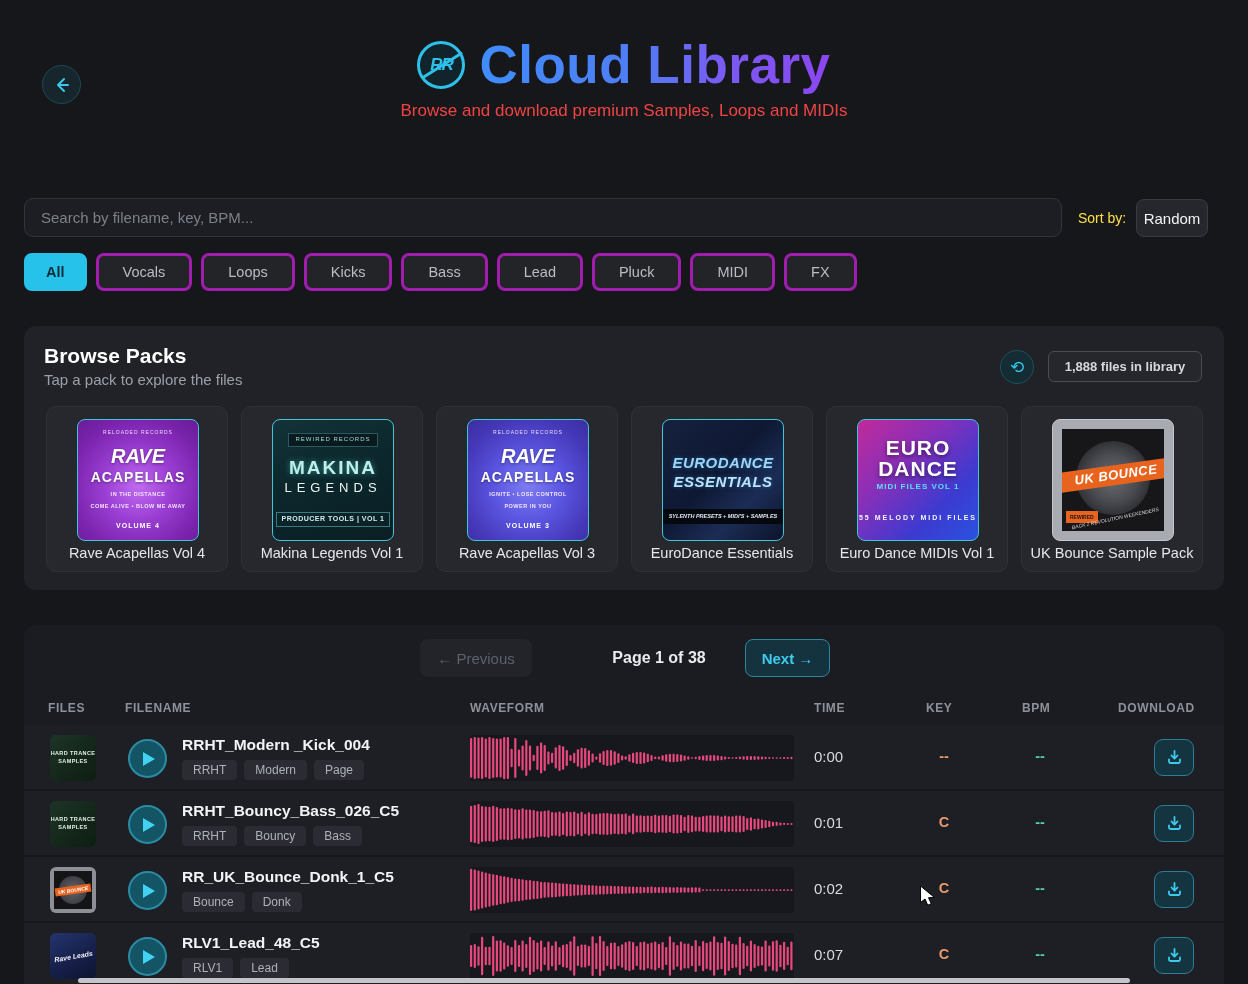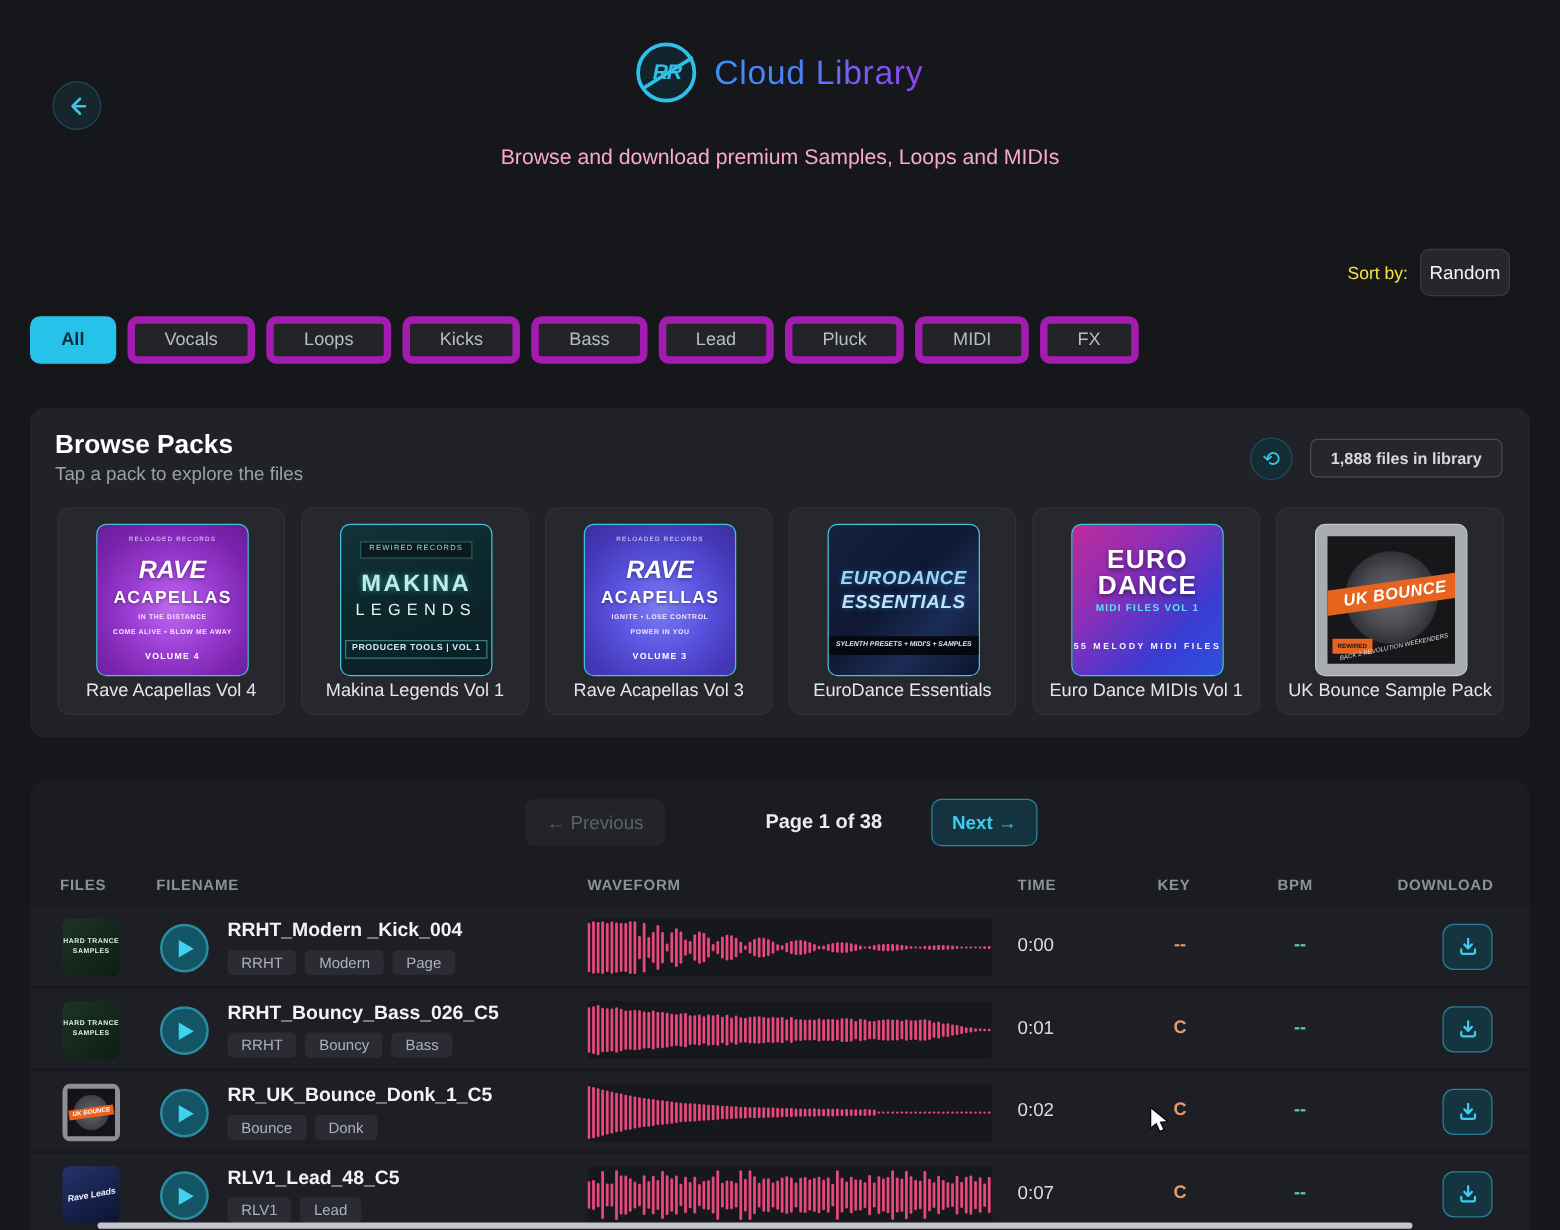--- a/index.html
+++ b/index.html
@@ -20,44 +20,44 @@
   .hdr{ position:absolute; left:0; top:34px; width:100%; text-align:center; }
   .hdr-line{ display:flex; align-items:center; justify-content:center; gap:14px; }
   .logo{
     width:48px; height:48px; border-radius:50%; position:relative;
     border:3px solid #2ec0e8; background:#11242c;
     display:flex; align-items:center; justify-content:center;
   }
   .logo .rr{ color:#2ec0e8; font-weight:bold; font-style:italic; font-size:17px; letter-spacing:-1px; }
   .logo .slash{ position:absolute; left:-2px; top:20px; width:48px; height:3px; background:#2ec0e8; transform:rotate(-32deg); border-radius:2px;}
   .app-title{
-    font-size:27px; font-weight:normal; letter-spacing:0.5px;
+    font-size:53px; font-weight:bold; letter-spacing:0.5px;
     background:linear-gradient(90deg,#3f8dfa 0%, #4f7df6 45%, #7a5af2 70%, #8b46f0 100%);
     -webkit-background-clip:text; background-clip:text; color:transparent;
   }
-  .subtitle{ margin-top:34px; font-size:17px; color:#f9a8d4; }
+  .subtitle{ margin-top:6px; font-size:17px; color:#ef4444; }
   
   .search-input{
     position:absolute; left:24px; top:198px; width:1038px; height:39px;
     background:#1d1e23; border:1px solid #33343a; border-radius:9px;
     color:#e7e9ec; font-size:15px; padding:0 16px; outline:none;
     font-family:"Liberation Sans", sans-serif;
   }
   .search-input::placeholder{ color:#7c8088; }
   .sort-label{ position:absolute; left:1078px; top:210px; font-size:14px; color:#fde047; }
   .sort-btn{
     position:absolute; left:1136px; top:199px; width:72px; height:38px;
     background:#26272d; border:1px solid #3a3b42; border-radius:8px;
     color:#f2f3f5; font-size:15px; cursor:pointer; font-family:"Liberation Sans", sans-serif;
   }
   
   .chips{ position:absolute; left:24px; top:253px; display:flex; gap:9px; }
   .chip{
     height:38px; padding:0 24px; border-radius:8px; display:flex; align-items:center;
-    background:#232428; border:6px solid #a21caf; color:#b9bdc4; font-size:14.5px;
+    background:#232428; border:3px solid #a21caf; color:#b9bdc4; font-size:14.5px;
     cursor:pointer; white-space:nowrap;
   }
   .chip.active{ background:#27c2ea; border-color:#27c2ea; color:#0b2e3a; font-weight:bold; padding:0 19px;}
   
   .packs-card{
     position:absolute; left:24px; top:326px; width:1200px; height:264px;
     background:#212227; border-radius:12px;
   }
   .packs-title{ position:absolute; left:20px; top:18px; font-size:21px; font-weight:bold; color:#fff; }
   .packs-sub{ position:absolute; left:20px; top:45px; font-size:15px; color:#9ba0a8; }
@@ -187,20 +187,21 @@
     <div class="hdr-line">
       <div class="logo">
         <span class="rr">RR</span>
         <span class="slash"></span>
       </div>
       <span class="app-title">Cloud Library</span>
     </div>
     <div class="subtitle">Browse and download premium Samples, Loops and MIDIs</div>
   </div>
 
+  <input class="search-input" type="text" placeholder="Search by filename, key, BPM..." style="">
   <span class="sort-label">Sort by:</span>
   <button class="sort-btn">Random</button>
 
   <div class="chips" id="chips">
       <button class="chip active">All</button>
       <button class="chip">Vocals</button>
       <button class="chip">Loops</button>
       <button class="chip">Kicks</button>
       <button class="chip">Bass</button>
       <button class="chip">Lead</button>

